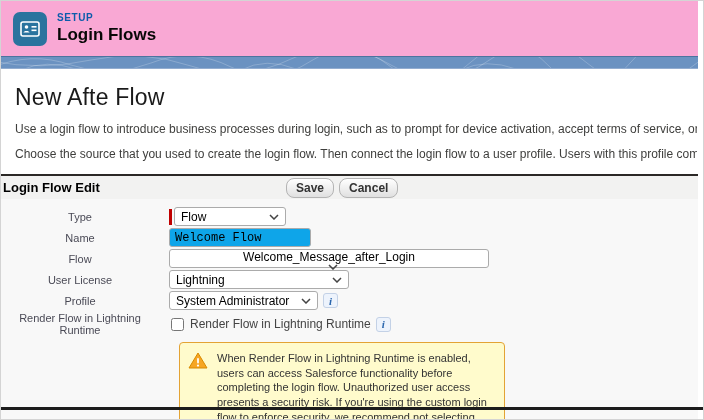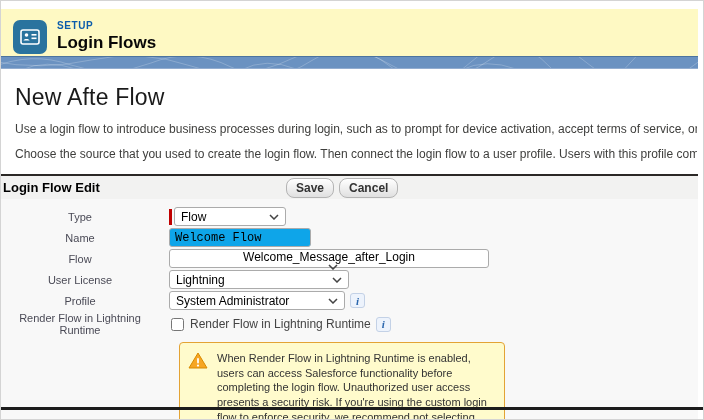--- a/index.html
+++ b/index.html
@@ -1,21 +1,21 @@
 <!DOCTYPE html>
 <html><head>
 <meta charset="utf-8">
 <style>
   * { margin:0; padding:0; box-sizing:border-box; }
   html,body { width:704px; height:420px; background:#fff; }
   body { font-family:"Liberation Sans", sans-serif; }
   .page { position:relative; width:704px; height:420px; background:#fff; border:1px solid #d4d4d4; overflow:hidden; }
 
   
-  .setup-header { position:absolute; top:8px; left:0; width:697px; height:55px; background:#fef9c3; display:flex; align-items:center; padding-left:12px; }
+  .setup-header { position:absolute; top:0; left:0; width:697px; height:55px; background:#f9a8d4; display:flex; align-items:center; padding-left:12px; }
   .app-icon { width:34px; height:34px; background:#2a739e; border-radius:7px; display:flex; align-items:center; justify-content:center; flex:0 0 auto; }
   .header-text { margin-left:10px; }
   .eyebrow { font-size:10px; font-weight:bold; color:#0b5cab; letter-spacing:.6px; margin-bottom:2px; }
   .header-title { font-size:17px; font-weight:bold; color:#080707; }
 
   
   .banner { position:absolute; top:55px; left:0; width:697px; height:13px; background:#6b92c1; border-top:1px solid #4c749f; border-bottom:1px solid #93add0; overflow:hidden; }
   .banner svg { display:block; }
 
   
@@ -34,21 +34,21 @@
 
   .form-body { background:#f8f8f8; padding-top:8px; padding-bottom:10px; min-height:219px; }
   .frow { display:flex; align-items:center; margin-bottom:2px; }
   .flabel { flex:0 0 168px; text-align:center; padding-right:10px; font-size:11px; color:#4a4a56; }
   .req { display:inline-block; width:3px; height:16px; background:#c00000; margin-right:2px; vertical-align:middle; }
   .sel { display:inline-flex; align-items:center; justify-content:space-between; background:#fff;
          border:1px solid #ababab; border-radius:3px; height:19px; padding:0 6px; font-size:12px; color:#000; cursor:pointer; }
   .sel .chev { margin-left:8px; display:flex; align-items:center; }
   .txt-input { height:19px; width:142px; border:1px solid #ababab; border-radius:3px; font-family:Liberation Mono, monospace;
                font-size:12px; color:#000; padding:0 5px; background:#0ea5e9; }
-  .w-type { width:112px; } .w-flow { width:320px;flex-direction:column; } .w-license { width:180px; } .w-profile { width:176px; }
+  .w-type { width:112px; } .w-flow { width:320px;flex-direction:column; } .w-license { width:180px; } .w-profile { width:149px; }
   .info-btn { display:inline-flex; align-items:center; justify-content:center; width:15px; height:15px; margin-left:5px;
               background:#edf3fc; border:1px solid #c3d1e6; border-radius:3px;
               font-family:"Liberation Serif",serif; font-style:italic; font-weight:bold; font-size:11px; color:#2a66ad; cursor:pointer; }
   .chk { width:13px; height:13px; margin:0 6px 0 2px; accent-color:#fff; }
   .chk-label { font-size:12px; color:#444; }
 
   .warn-row { display:flex; margin-top:6px; }
   .warn-spacer { flex:0 0 178px; }
   .warning { position:relative; width:326px; background:#fffbcc; border:1px solid #e3a334; border-radius:4px;
              padding:8px 10px 9px 37px; }

